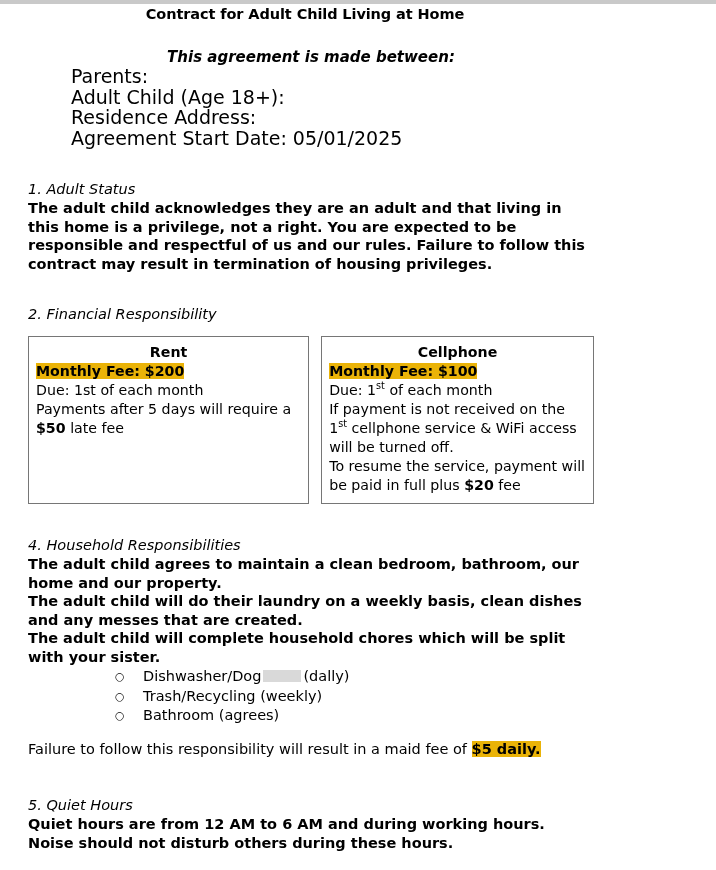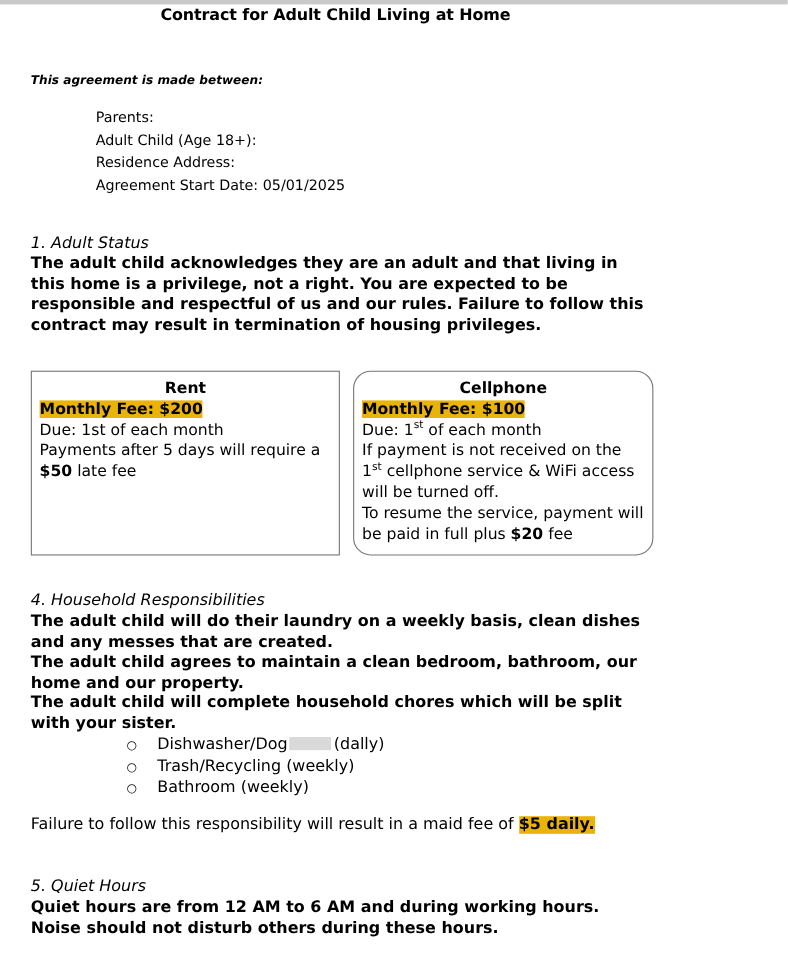--- a/index.html
+++ b/index.html
@@ -43,30 +43,31 @@
     letter-spacing: -0.1px;
   }
 
   .body-wrap {
     padding: 0 22px 0 28px;
   }
 
   .lead {
     font-weight: bold;
     font-style: italic;
-    font-size: 11px;
+    font-size: 15px;
     line-height: 18px;
-    margin-top: 42px;
+    margin-top: 26px;
+    text-align: center;
   }
 
   .party-list {
-    margin: 16px;
+    margin: 0;
     padding: 0 0 0 43px;
     list-style: none;
-    font-size: 13px;
+    font-size: 19px;
     line-height: 20.5px;
   }
 
   h2.sec {
     font-weight: normal;
     font-style: italic;
     font-size: 14.5px;
     line-height: 18px;
     margin: 0 0 1px 0;
   }
@@ -89,21 +90,21 @@
   }
   .fin-cell {
     border: 1px solid #767676;
     box-sizing: border-box;
     padding: 6px 7px 8px 7px;
     font-family: "DejaVu Sans", sans-serif;
     font-size: 14.2px;
     line-height: 19px;
   }
   .fin-cell.left  { width: 337px; }
-  .fin-cell.right { width: 327px; border-radius: 16px; }
+  .fin-cell.right { width: 327px; }
 
   .cell-head {
     text-align: center;
     font-weight: bold;
     font-size: 14.2px;
     line-height: 18px;
     margin-bottom: 1px;
   }
   .cell-line { margin: 0; }
   .hl {
@@ -166,20 +167,21 @@
       <li>Residence Address:</li>
       <li>Agreement Start Date: 05/01/2025</li>
     </ul>
 
     <div class="sec-block">
       <h2 class="sec">1. Adult Status</h2>
       <p class="para">The adult child acknowledges they are an adult and that living in this home is a privilege, not a right. You are expected to be responsible and respectful of us and our rules. Failure to follow this contract may result in termination of housing privileges.</p>
     </div>
 
     <div class="sec-block">
+      <h2 class="sec">2. Financial Responsibility</h2>
 
       <div class="fin-table">
 
         <div class="fin-cell left">
           <div class="cell-head">Rent</div>
           <div class="cell-line">
             <span class="hl">Monthly Fee: $200</span>
           </div>
           <div class="cell-line">Due: 1st of each month</div>
           <div class="cell-line"><span>Payments after 5 days will require a </span><span class="b">$50</span><span> late fee</span></div>
@@ -194,33 +196,33 @@
           <div class="cell-line"><span>If payment is not received on the 1</span><sup>st</sup><span> cellphone service &amp; WiFi access will be turned off.</span></div>
           <div class="cell-line"><span>To resume the service, payment will be paid in full plus </span><span class="b">$20</span><span> fee</span></div>
         </div>
 
       </div>
     </div>
 
 
     <div class="sec-block">
       <h2 class="sec">4. Household Responsibilities</h2>
+      <p class="para">The adult child agrees to maintain a clean bedroom, bathroom, our home and our property.</p>
       <p class="para">The adult child will do their laundry on a weekly basis, clean dishes and any messes that are created.</p>
-      <p class="para">The adult child agrees to maintain a clean bedroom, bathroom, our home and our property.</p>
       <p class="para">The adult child will complete household chores which will be split with your sister.</p>
 
       <ul class="chore-list">
         <li>
           <span class="marker">○</span><span>Dishwasher/Dog</span><span class="redaction"></span><span>(dally)</span>
         </li>
         <li>
           <span class="marker">○</span><span>Trash/Recycling (weekly)</span>
         </li>
         <li>
-          <span class="marker">○</span><span>Bathroom (weekly)</span>
+          <span class="marker">○</span><span>Bathroom (agrees)</span>
         </li>
       </ul>
 
       <p class="maid-note"><span>Failure to follow this responsibility will result in a maid fee of </span><span class="hl">$5 daily.</span></p>
     </div>
 
     <div class="sec-block" style="margin-top:38px;">
       <h2 class="sec">5. Quiet Hours</h2>
       <p class="para">Quiet hours are from 12 AM to 6 AM and during working hours.</p>
       <p class="para">Noise should not disturb others during these hours.</p>

